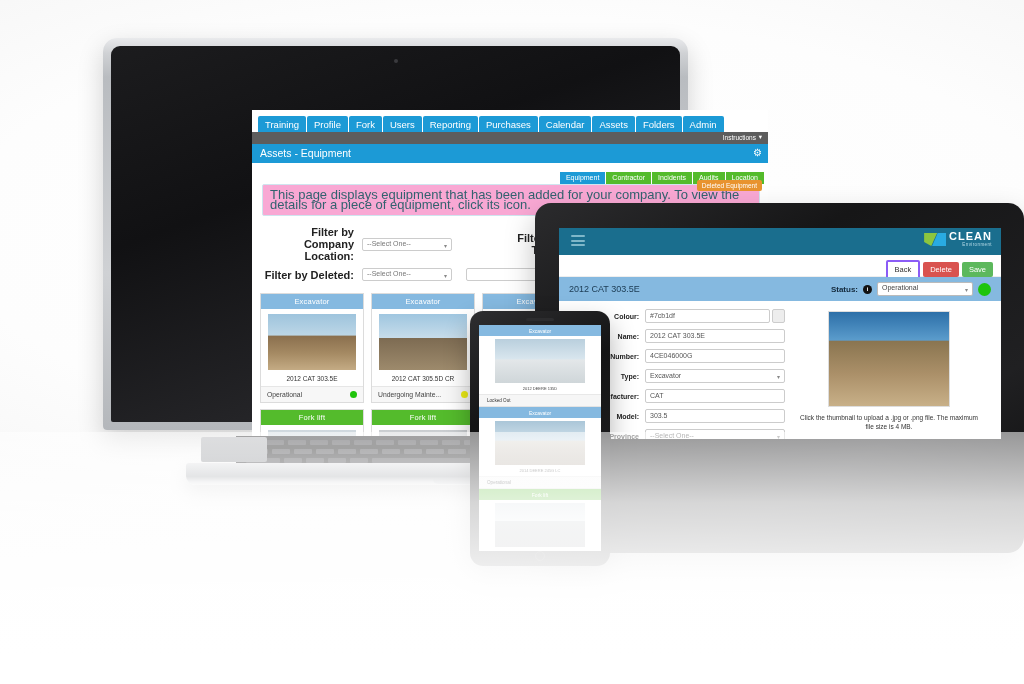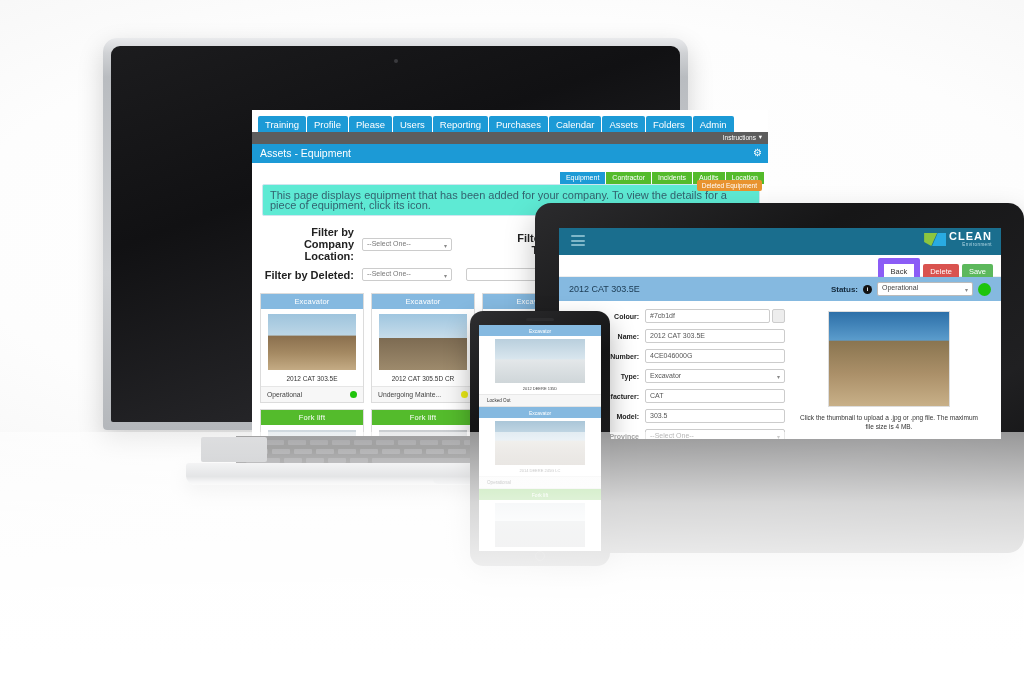--- a/index.html
+++ b/index.html
@@ -83,22 +83,22 @@
   .stab {
     display:inline-block; color:#fff; font-size:7px; padding:2px 6px;
     background:#54bb2c; margin-left:1px; line-height:8px;
   }
   .stab.active { background:#1c9ad6; }
   .delbtn {
     position:absolute; right:6px; top:17px; background:#e8932f; color:#fff;
     font-size:6.5px; padding:2px 5px; border-radius:2px;
   }
   .infobox {
-    margin:6px 8px 0 10px; background:#5eead4; border:1px solid #cfe5ef;
-    color:#33626f; font-size:11px; padding:5px 7px; line-height:10px; border-radius:2px;
+    margin:6px 8px 0 10px; background:#f9a8d4; border:1px solid #cfe5ef;
+    color:#33626f; font-size:13px; padding:5px 7px; line-height:10px; border-radius:2px;
   }
   .filters { padding:10px 10px 4px 10px; font-size:7.5px; color:#222; }
   .frow { display:flex; align-items:center; margin-bottom:6px; }
   .flabel { font-weight:bold; text-align:right; font-size:11px; }
   .fsel {
     border:1px solid #ccc; background:#fff; height:13px; font-size:7px;
     color:#777; padding:1px 4px; position:relative; border-radius:2px;
   }
   .fsel i { position:absolute; right:4px; top:3px; font-style:normal; font-size:6px; color:#888; }
   .ftext { border:1px solid #ccc; background:#fff; height:13px; border-radius:2px; }
@@ -139,21 +139,21 @@
     clip-path: polygon(0 0, 100% 0, 55% 100%, 0 70%);
   }
   .logo-mark .b {
     position:absolute; left:8px; top:2px; width:14px; height:13px; background:#29abe2;
     clip-path: polygon(40% 0, 100% 0, 100% 100%, 0 100%);
   }
   .logo-txt .l1 { color:#fff; font-size:11px; font-weight:bold; letter-spacing:1px; line-height:11px; }
   .logo-txt .l2 { color:#b8dce8; font-size:4.5px; letter-spacing:.4px; text-align:right; }
   .tb-actions { background:#fff; height:22px; text-align:right; padding:3px 8px 0 0; border-bottom:1px solid #eee; }
   .btn { display:inline-block; font-size:7.5px; padding:3px 7px; border-radius:2px; margin-left:3px; color:#fff; }
-  .btn.back { background:#fff; color:#333; border:6px solid #8b5cf6; }
+  .btn.back { background:#fff; color:#333; border:2px solid #8b5cf6; }
   .btn.del { background:#d9534f; }
   .btn.save { background:#5cb85c; }
   .tb-title {
     background:#85b9e0; height:24px; display:flex; align-items:center;
     padding:0 10px; color:#1b3a52; font-size:9px; position:relative;
   }
   .tb-title .st { margin-left:auto; display:flex; align-items:center; gap:5px; font-size:8px; color:#13293b; font-weight:bold; }
   .tb-sel {
     width:96px; height:14px; background:#fff; border:1px solid #bbb; border-radius:2px;
     font-size:7px; color:#444; padding:1px 4px; position:relative; font-weight:normal;
@@ -245,21 +245,21 @@
     <div class="laptop">
       <div class="lid">
         <div class="lid-inner">
           <div class="lcam"></div>
         </div>
       </div>
 
       <div class="screen">
 
         <div class="topnav">
-          <span class="tab">Training</span><span class="tab">Profile</span><span class="tab">Please</span><span class="tab">Users</span><span class="tab">Reporting</span><span class="tab">Purchases</span><span class="tab">Calendar</span><span class="tab">Assets</span><span class="tab">Folders</span><span class="tab">Admin</span>
+          <span class="tab">Training</span><span class="tab">Profile</span><span class="tab">Fork</span><span class="tab">Users</span><span class="tab">Reporting</span><span class="tab">Purchases</span><span class="tab">Calendar</span><span class="tab">Assets</span><span class="tab">Folders</span><span class="tab">Admin</span>
         </div>
 
         <div class="graybar">
           <span><span>Instructions</span> ▾</span>
         </div>
 
         <div class="bluebar">
           <span>Assets - Equipment</span>
           <span class="gear">⚙</span>
         </div>

